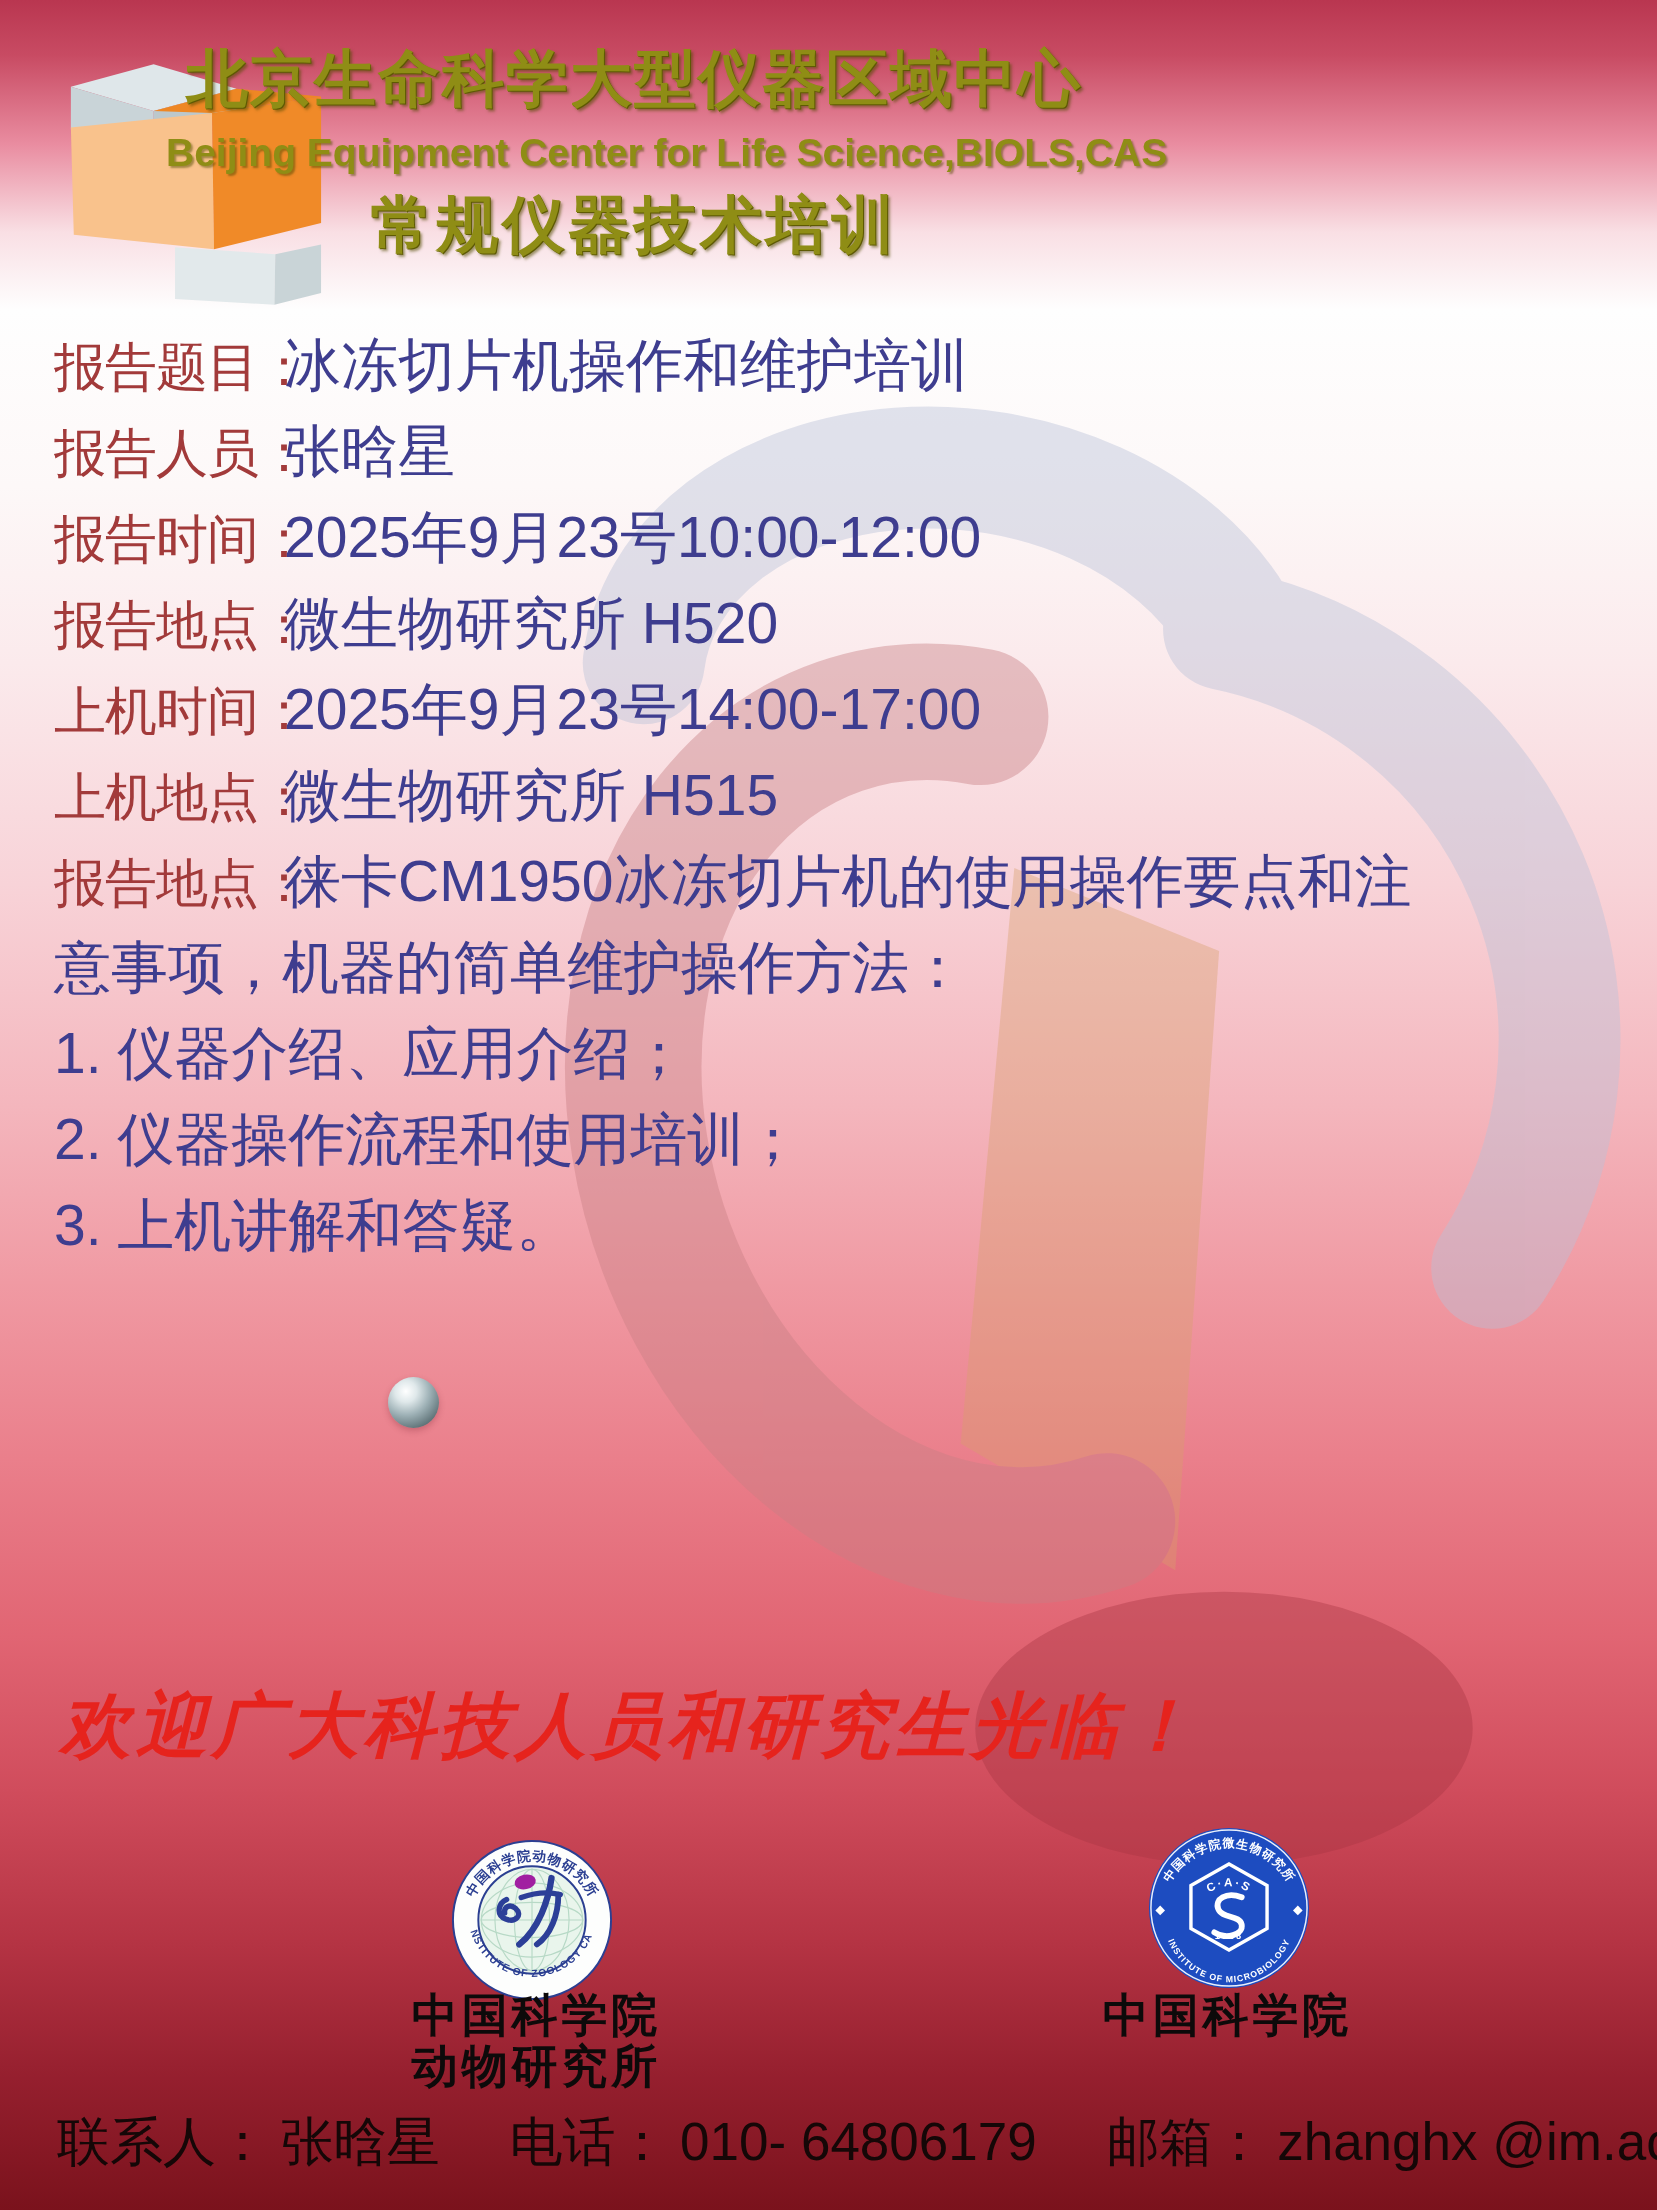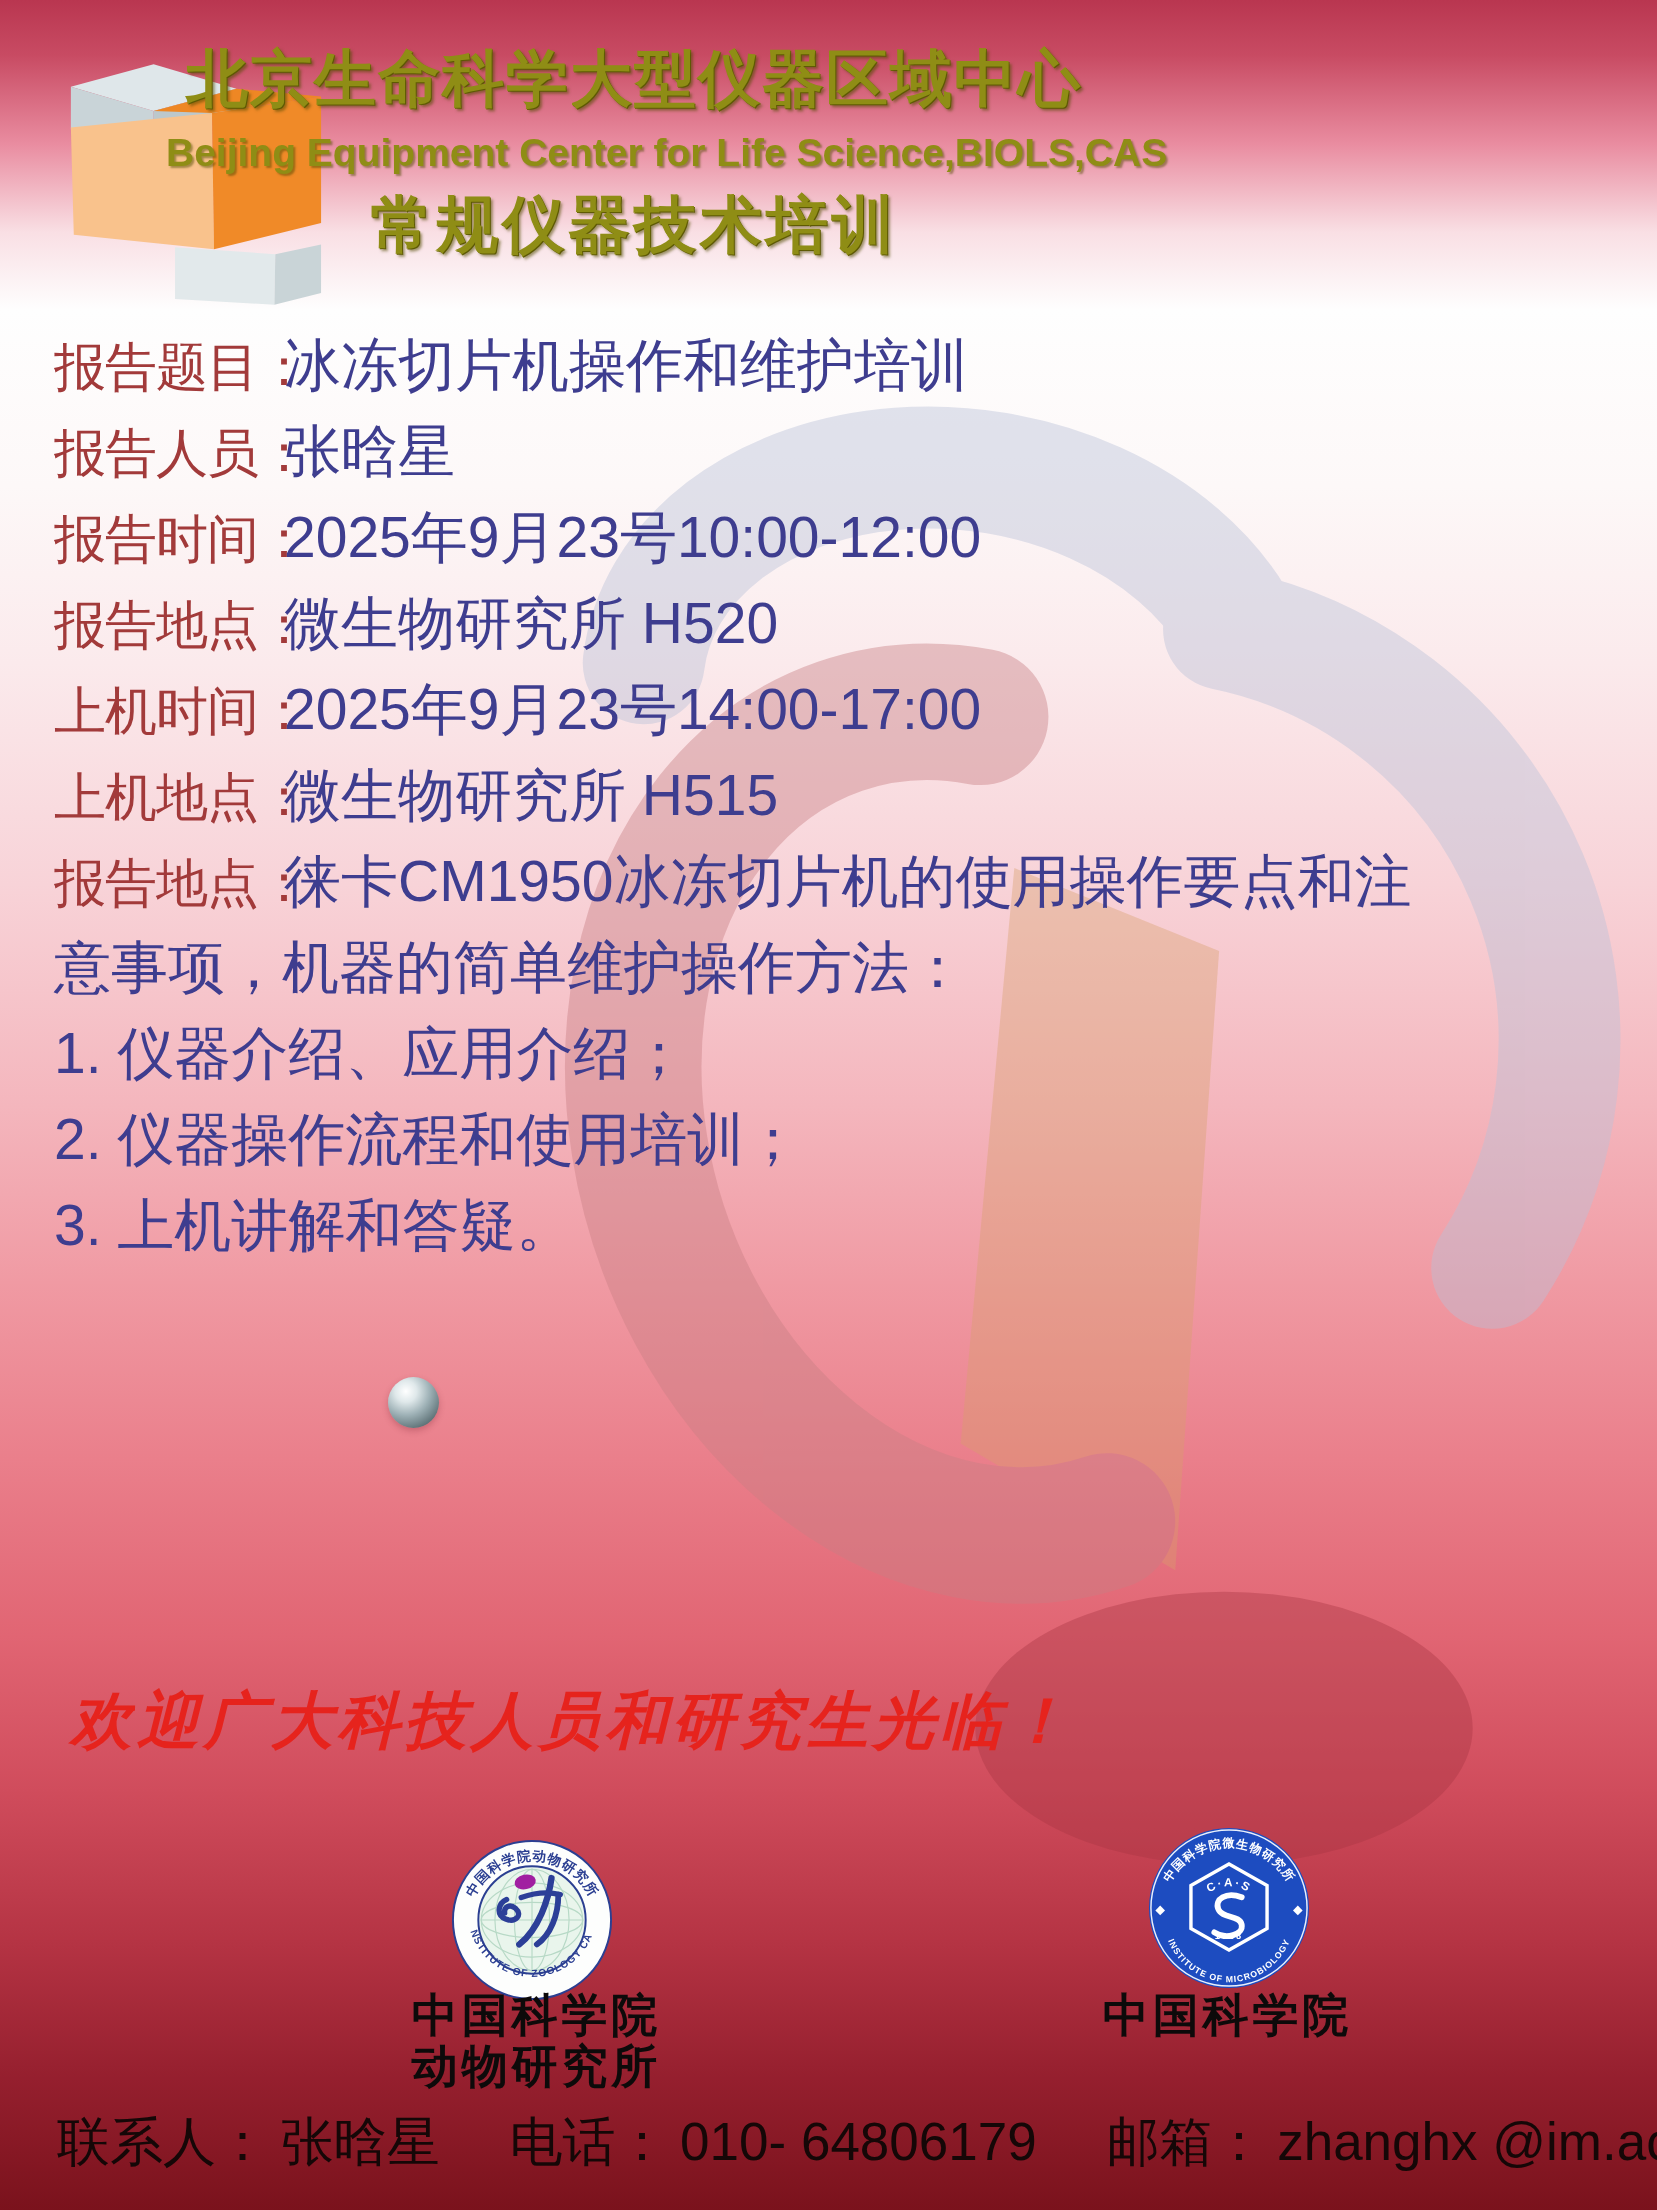--- a/index.html
+++ b/index.html
@@ -49,23 +49,23 @@
 
   
   .sphere{
     position:absolute;left:388px;top:1377px;width:51px;height:51px;border-radius:50%;z-index:2;
     background:radial-gradient(circle at 35% 28%, #ffffff 0%, #dfe8ea 22%, #9fb2b7 48%, #5f7378 78%, #47565b 100%);
     box-shadow:0 2.9px 5.9px rgba(100,20,30,.25);
   }
 
   
   .welcome{
-    position:absolute;left:70px;top:1679px;width:1570px;z-index:2;
+    position:absolute;left:60px;top:1679px;width:1570px;z-index:2;
     font-family:"Liberation Serif", serif;font-style:italic;font-weight:bold;
-    font-size:62px;letter-spacing:4.9px;white-space:nowrap;
+    font-size:71px;letter-spacing:4.9px;white-space:nowrap;
     color:var(--welcome_red,#e6231d);
   }
 
   
   .logo-zoology{position:absolute;left:451px;top:1839px;width:162px;height:162px;z-index:2;}
   .logo-microbiology{position:absolute;left:1148px;top:1827px;width:162px;height:162px;z-index:2;}
   .caption{
     position:absolute;z-index:2;text-align:center;
     font-family:"Liberation Serif", serif;font-weight:bold;
     font-size:46px;line-height:51px;letter-spacing:3.9px;color:#0d0a0a;

